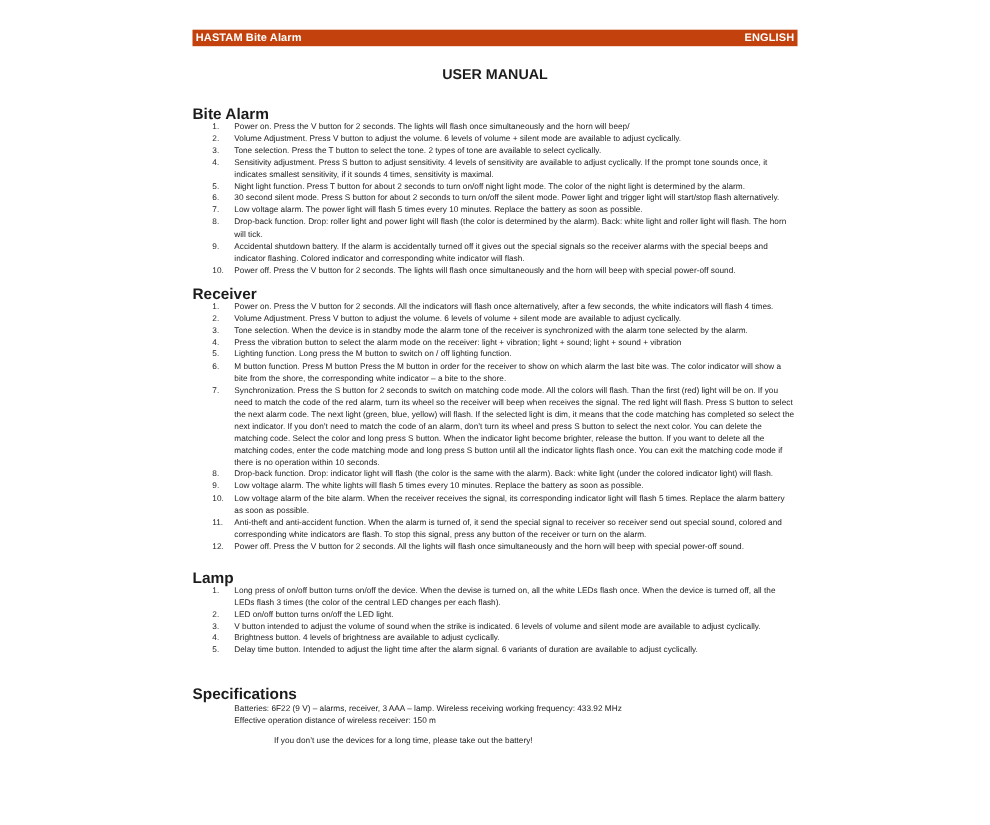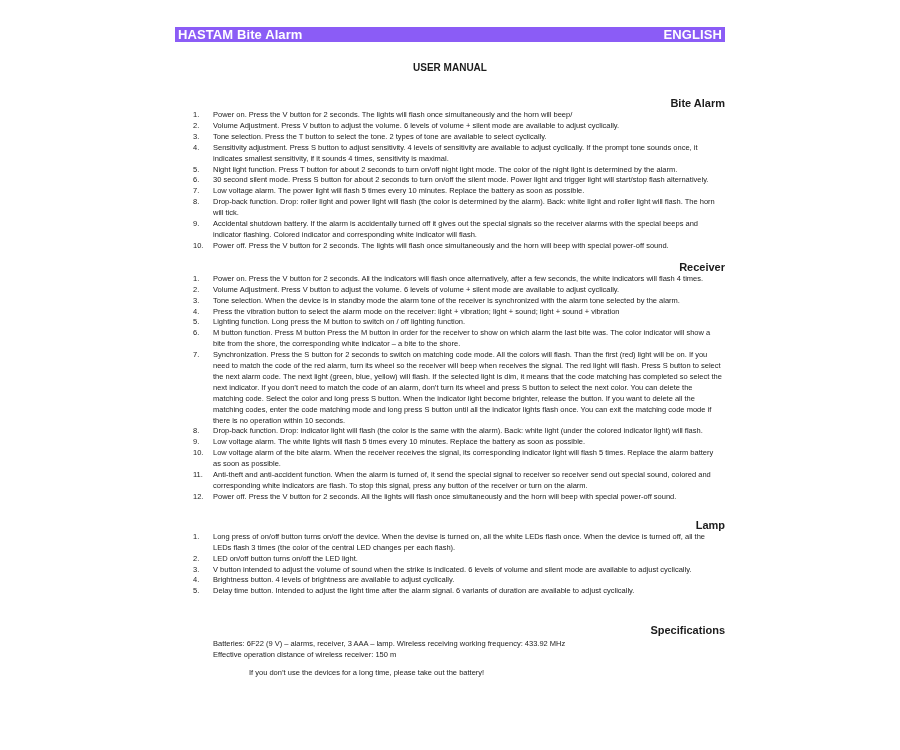--- a/index.html
+++ b/index.html
@@ -10,43 +10,43 @@
     font-family: "Liberation Sans", sans-serif;
     color: #1c1c1c;
     overflow: hidden;
   }
   .doc {
     position: absolute;
     left: 175px; top: 27px;
     width: 550px;
   }
   .header-bar {
-    background: #8b5cf6;
+    background: #c2410c;
     color: #ffffff;
     height: 15px;
     display: flex;
     align-items: center;
     justify-content: space-between;
     padding: 0 3px;
     box-sizing: border-box;
-    font-size: 13px;
+    font-size: 10px;
     font-weight: 700;
     letter-spacing: 0.1px;
   }
   .doc-title {
     text-align: center;
     font-weight: 700;
-    font-size: 10px;
+    font-size: 13px;
     line-height: 12px;
     margin-top: 20px;
   }
   .section-heading {
-    text-align: right;
+    text-align: left;
     font-weight: 700;
-    font-size: 11px;
+    font-size: 14px;
     line-height: 13px;
   }
   .h-bite     { margin-top: 23px; }
   .h-receiver { margin-top: 9px;  }
   .h-lamp     { margin-top: 16px; }
   .h-spec     { margin-top: 27px; }
   ol.list {
     list-style: none;
     margin: 0; padding: 0;
     font-size: 7.5px;

